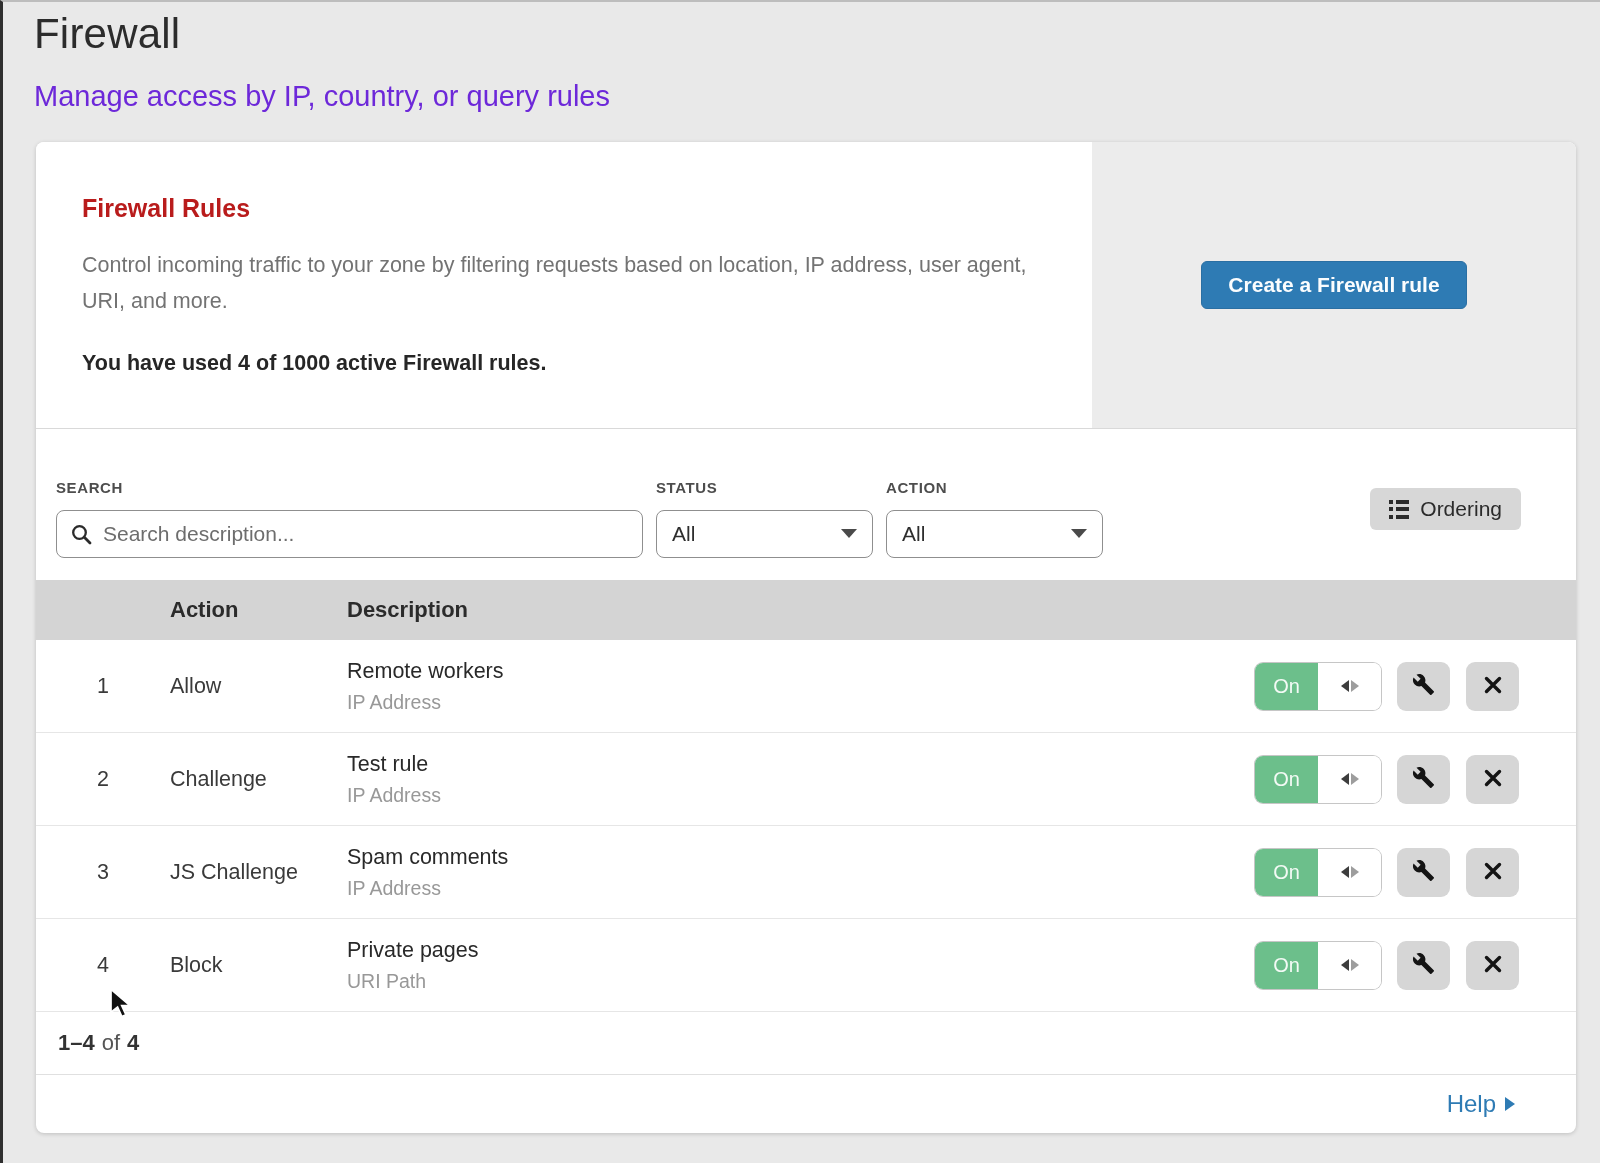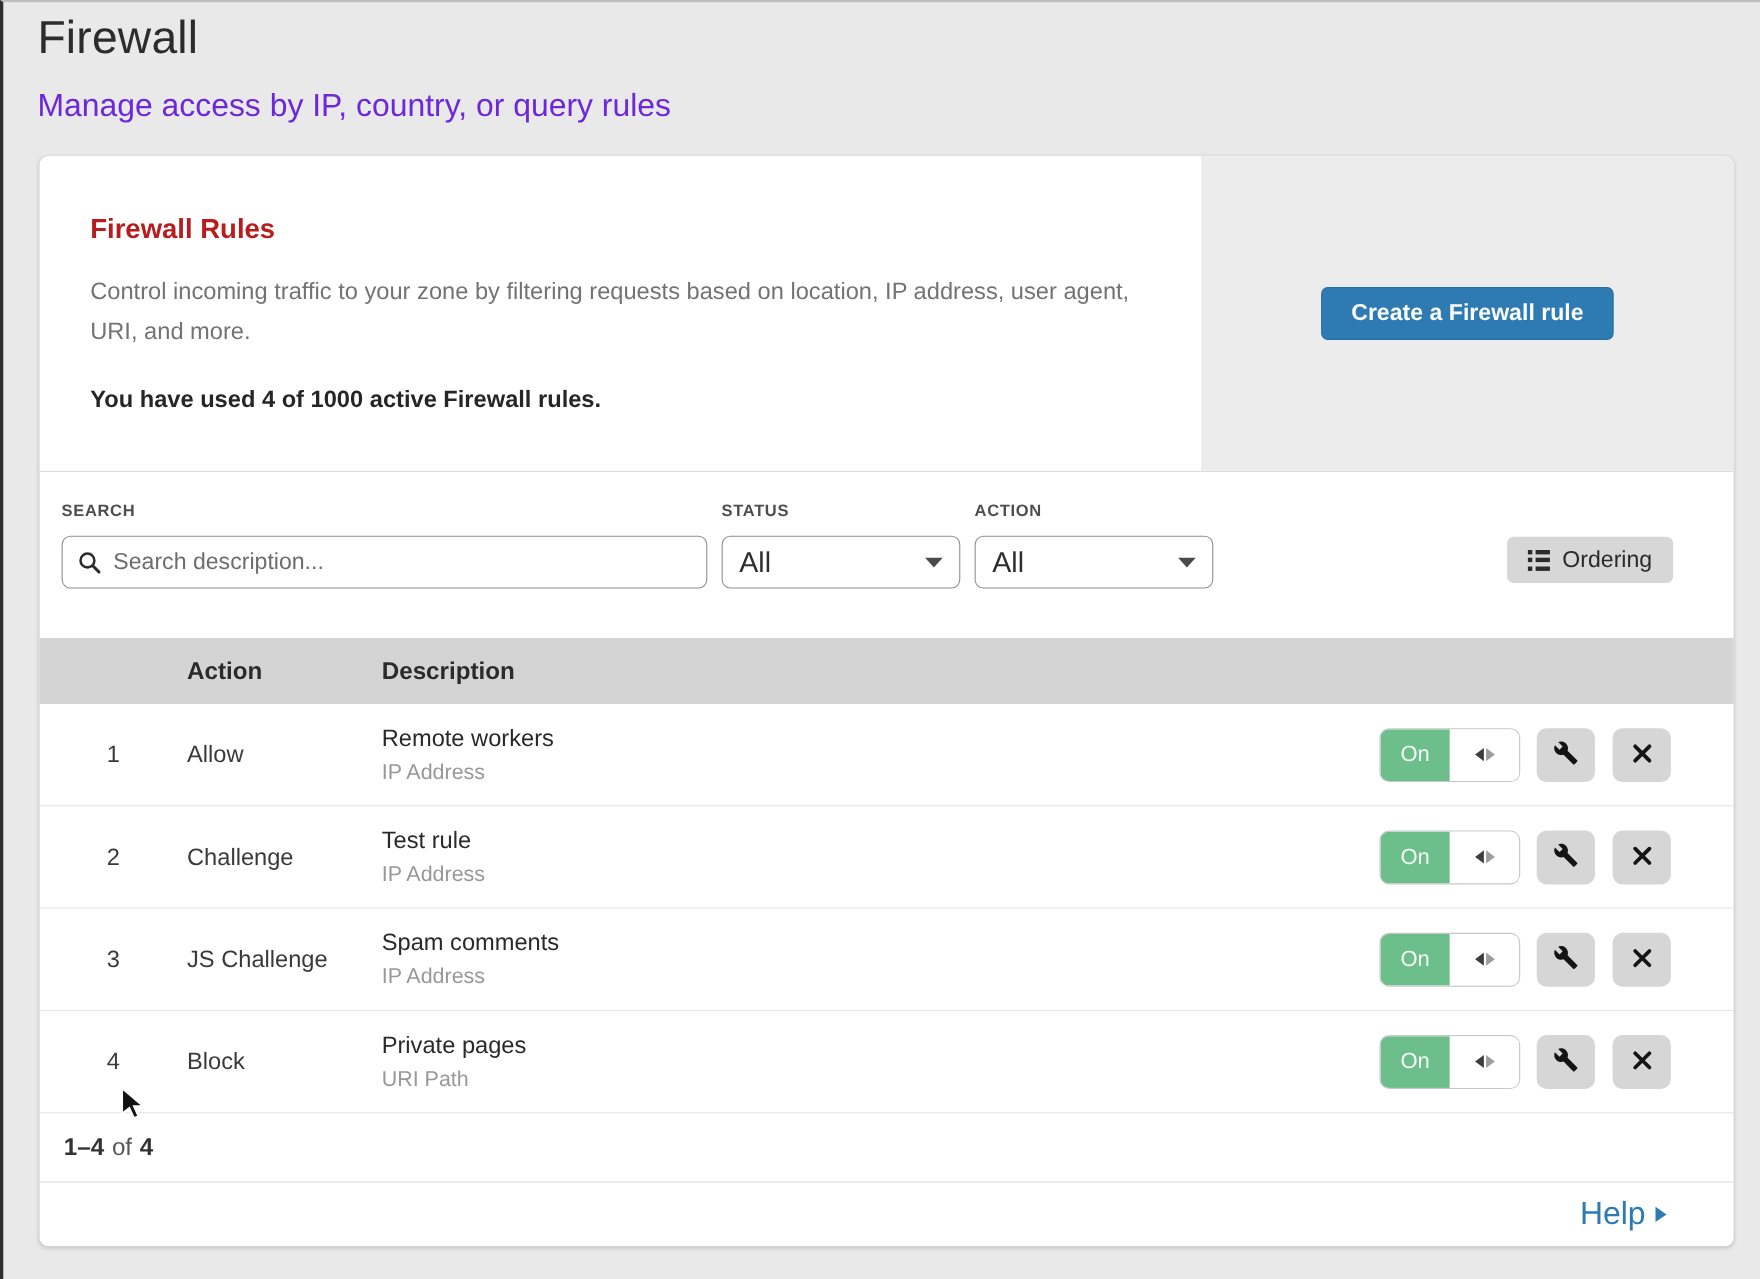--- a/index.html
+++ b/index.html
@@ -31,37 +31,37 @@
   .intro-desc { margin-top:24px; width:950px; font-size:21.5px; line-height:36px; color:#737373; }
   .intro-usage { margin-top:32px; font-size:21.5px; font-weight:700; color:#262626; }
   .intro-right { flex:1; background:#ececec; display:flex; align-items:center; justify-content:center; }
   .create-btn {
     background:#2e7bb4; border:1px solid #2a6fa3; color:#fbfdfe;
     font-family:inherit; font-size:21px; font-weight:600;
     padding:11px 26px; border-radius:6px; cursor:pointer;
   }
 
   
-  .filters-section { position:relative; height:151px; padding:27px 0 0 20px; display:flex; }
+  .filters-section { position:relative; height:151px; padding:27px 0 0 20px; display:flex;align-items:center; }
   .filter-label { display:block; font-size:15px; font-weight:700; letter-spacing:0.6px;
                   color:#4d4d4d; margin-bottom:14px; }
   .search-group { width:587px; }
   .search-box { position:relative; }
   .search-input {
     width:100%; height:48px; border:1.5px solid #8f8f8f; border-radius:8px;
     font-family:inherit; font-size:21px; color:#333; padding:0 14px 0 46px; background:#fff;
   }
   .search-input::placeholder { color:#6d6d6d; }
   .search-icon { position:absolute; left:13px; top:12px; }
   .select-group { width:217px; margin-left:13px; }
   .select-box {
     height:48px; border:1.5px solid #8f8f8f; border-radius:8px; background:#fff;
     display:flex; align-items:center; padding:0 15px; cursor:pointer;
   }
-  .select-value { font-size:26px; color:#2e2e2e; flex:1; }
+  .select-value { font-size:21px; color:#2e2e2e; flex:1; }
   .caret-down { width:0; height:0; border-left:8px solid transparent;
                 border-right:8px solid transparent; border-top:9px solid #4a4a4a; }
   .ordering-btn {
     position:absolute; right:55px; top:59px; height:42px;
     background:#d7d7d7; border:none; border-radius:6px;
     display:flex; align-items:center; gap:11px; padding:0 19px;
     font-family:inherit; font-size:21px; color:#2b2b2b; cursor:pointer;
   }
   .ordering-icon { display:flex; flex-direction:column; gap:3.5px; }
   .ordering-icon .li-row { display:flex; align-items:center; gap:3px; }
@@ -95,21 +95,21 @@
               display:flex; align-items:center; justify-content:center; cursor:pointer; }
 
   
   .pagination-row { height:63px; border-bottom:1px solid #e0e0e0; display:flex;
                     align-items:center; padding-left:22px; font-size:22px; color:#555; }
   .pagination-row .pg-range, .pagination-row .pg-total { font-weight:700; color:#333; }
   .pagination-row .pg-sep { margin:12px 7px; color:#555; font-weight:400; }
   .footer-row { height:58px; display:flex; align-items:center; justify-content:flex-end;
                 padding-right:61px; border-radius:0 0 8px 8px; }
   .help-link { display:flex; align-items:center; gap:9px; color:#2e7bb4;
-               font-size:29px; text-decoration:none; cursor:pointer; }
+               font-size:24px; text-decoration:none; cursor:pointer; }
   .help-arrow { width:0; height:0; border-top:7px solid transparent;
                 border-bottom:7px solid transparent; border-left:10px solid #2e7bb4; }
 
   .mouse-cursor { position:absolute; left:106px; top:986px; pointer-events:none; }
 </style>
 </head>
 <body>
 
 <div class="page-header">
   <div class="page-title">Firewall</div>

